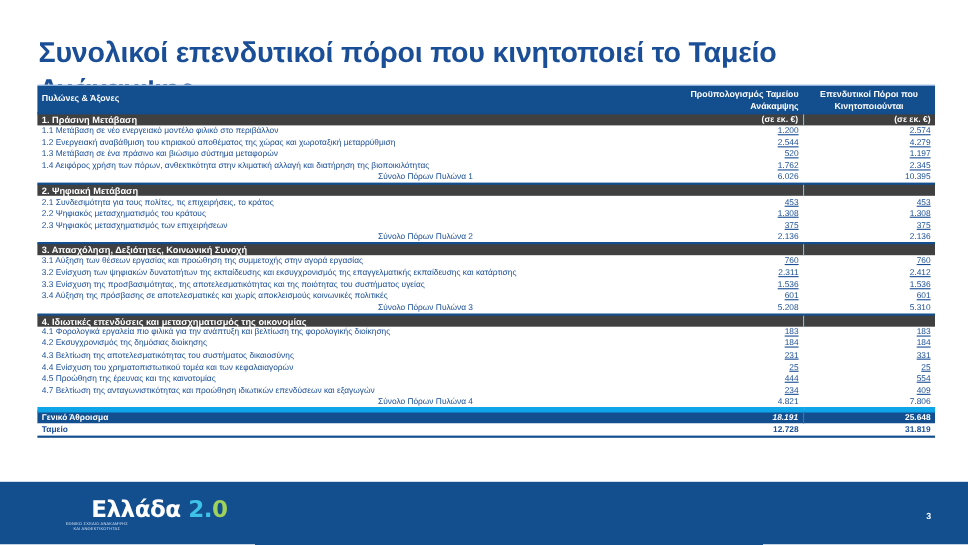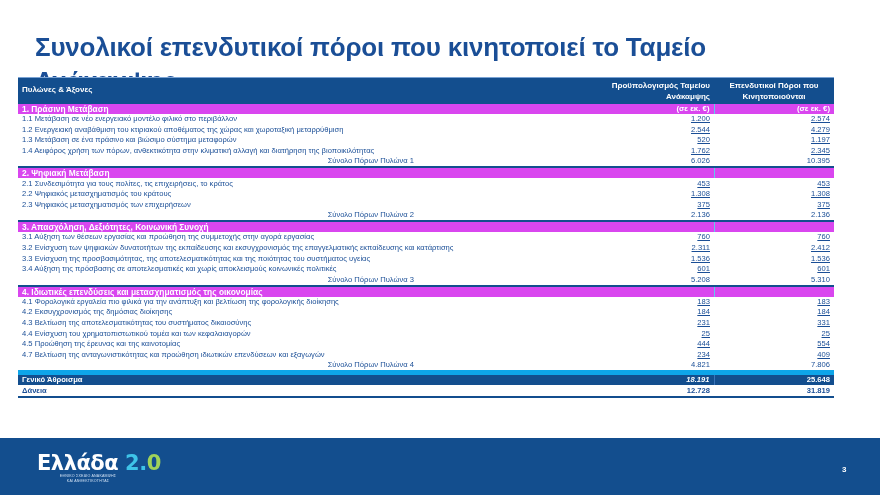--- a/index.html
+++ b/index.html
@@ -12,39 +12,39 @@
     font-size: 26px; font-weight: bold; color: #1a4e96; line-height: 34px;
     letter-spacing: -0.2px;
   }
   .title-clip { position: absolute; left: 0; top: 0; width: 880px; height: 77px; overflow: hidden; }
 
   .footer-band {
     position: absolute; left: 0; top: 438px; width: 880px; height: 57px; background: #134e8e;
   }
 
   .data-table {
-    position: absolute; left: 18px; top: 77px; width: 816px;
+    position: absolute; left: 34px; top: 77px; width: 816px;
     border-collapse: collapse; table-layout: fixed;
     font-size: 7.6px; color: #1a4e96;
   }
   .data-table td { padding: 0 4px; white-space: nowrap; overflow: visible; line-height: 10px; height: 10.6px; }
   .col-label { width: 576px; }
   .col-a { width: 120px; }
   .col-b { width: 120px; }
 
   .hdr-row td {
     background: #134e8e; color: #ffffff; font-weight: bold; height: 24px; vertical-align: middle;
     border-top: 1px solid #7aa3d4;
   }
   .hdr-row td.num { text-align: right; white-space: normal; line-height: 11px; font-size: 8px; padding-top: 2px; }
   .hdr-row td.num.b { text-align: center; }
   .hdr-row td.lbl { font-size: 8px; }
 
   .sec-row td {
-    background: #d946ef; color: #ffffff; font-weight: bold; font-size: 8.4px; height: 11px;
+    background: #404040; color: #ffffff; font-weight: bold; font-size: 8.4px; height: 11px;
     border-top: 2px solid #134e8e;
   }
   .sec-row td.num { text-align: right; font-size: 7.8px; }
   .sec-row td.a { border-right: 1px solid #5fcdea; }
 
   .item-row td { color: #1a4e96; }
   .item-row td.num { text-align: right; text-decoration: underline; }
   .item-row.wrap td.lbl { white-space: normal; line-height: 10px; }
 
   .sub-row td { font-weight: normal; color: #1a4e96; }
@@ -55,21 +55,21 @@
   .gt-row td.num { text-align: right; }
   .gt-row td.a { border-right: 1px solid #3a74b9; font-style: italic; }
 
   .loan-row td { background: #ffffff; color: #1a4e96; font-weight: bold; height: 12px; border-bottom: 2px solid #134e8e; }
   .loan-row td.num { text-align: right; }
 
   .total-row td { color: #ffffff; font-weight: bold; height: 12px; }
   .total-row td.num { text-align: right; }
 
   .logo { position: absolute; left: 37px; top: 452px; }
-  .logo-main { font-family: "DejaVu Sans", sans-serif; font-size: 21px; font-weight: bold; color: #ffffff; letter-spacing: -0.5px; line-height: 22px; }
+  .logo-main { font-family: "DejaVu Sans", sans-serif; font-size: 21px; font-weight: bold; color: #ffffff; letter-spacing: -0.5px; line-height: 22px; margin-left: 46px; }
   .logo-main .v2 { color: #3ec3e8; }
   .logo-main .v0 { color: #9fd25a; }
   .logo-sub { font-size: 3.6px; color: #cfe0f3; text-align: center; width: 90px; margin-left: 6px; line-height: 4.5px; letter-spacing: 0.2px; }
 
   .page-number { position: absolute; left: 842px; top: 465px; font-size: 8px; color: #ffffff; font-weight: bold; }
 </style>
 </head>
 <body>
 
 <div class="footer-band"></div>
@@ -219,21 +219,21 @@
       <td class="num">4.821</td>
       <td class="num">7.806</td>
     </tr>
 
     <tr class="gt-row">
       <td>Γενικό Άθροισμα</td>
       <td class="num a">18.191</td>
       <td class="num">25.648</td>
     </tr>
     <tr class="loan-row">
-      <td>Δάνεια</td>
+      <td>Ταμείο</td>
       <td class="num">12.728</td>
       <td class="num">31.819</td>
     </tr>
     <tr class="total-row">
       <td>Συνολικοί Επενδυτικοί Πόροι</td>
       <td class="num">30.919</td>
       <td class="num">57.467</td>
     </tr>
   </tbody>
 </table>

